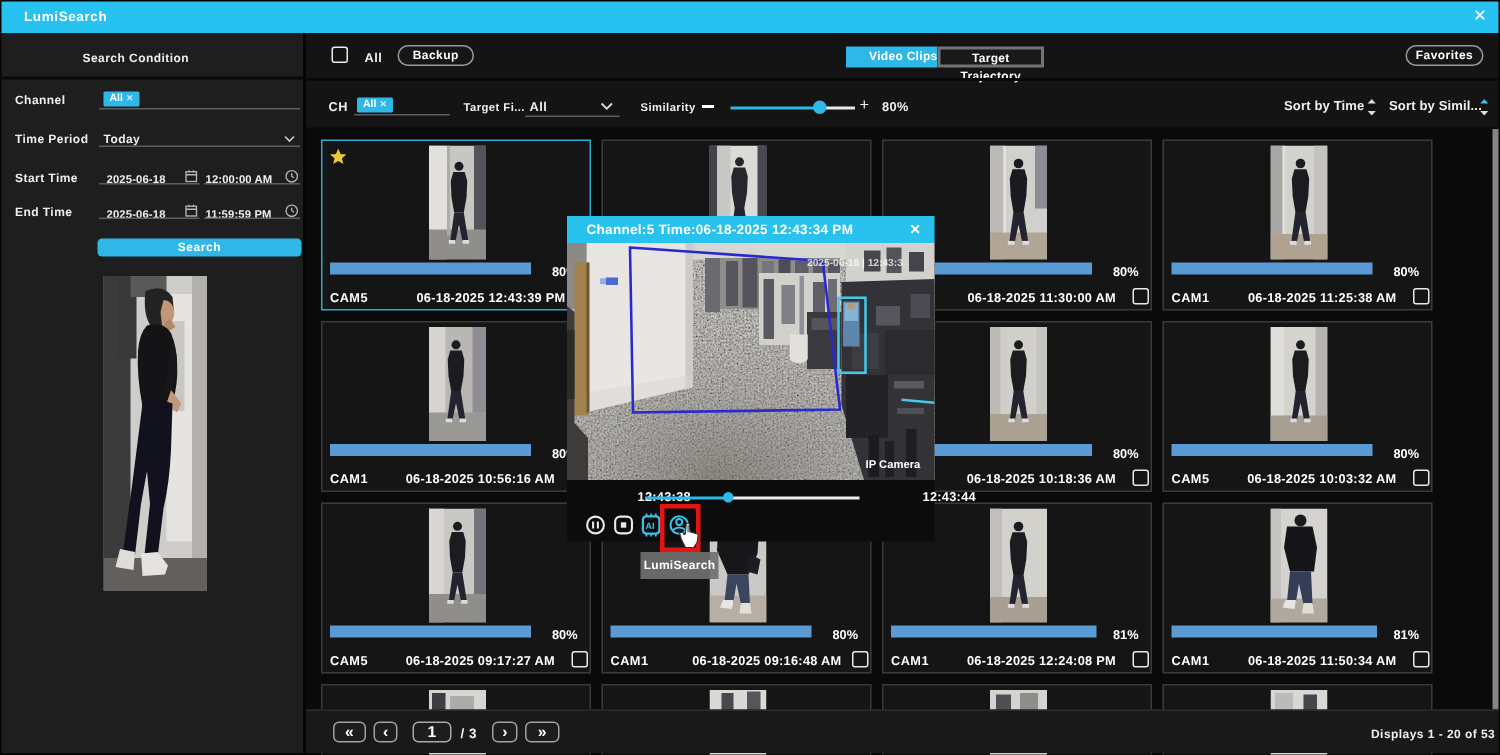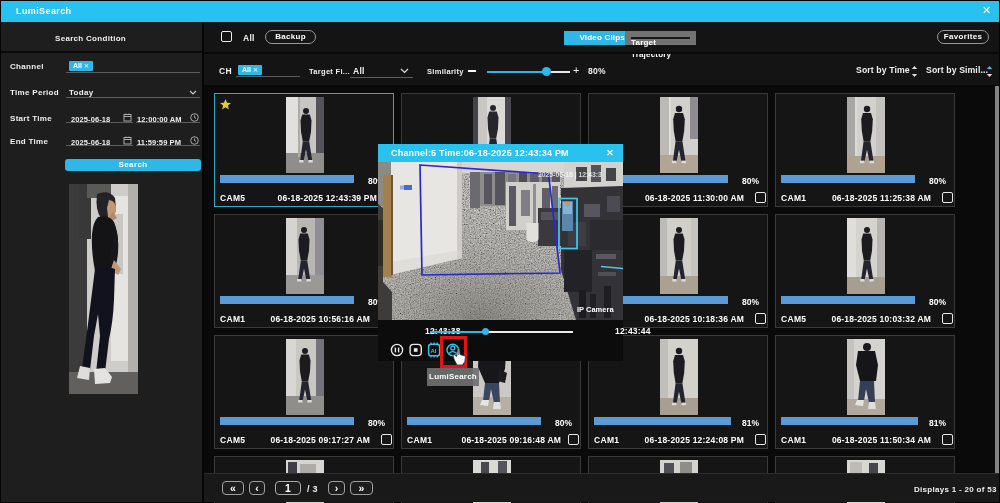--- a/index.html
+++ b/index.html
@@ -110,21 +110,21 @@
   </svg>
 </div>
 
 <div class="abs main" id="main">
   <div class="gridbg"></div>
 
   <div class="abs" style="left:17px;top:9px;width:11px;height:11px;border:1.5px solid #ececec;border-radius:2px;"></div>
   <div class="lbl" style="left:39px;top:11px;font-size:8.5px;">All</div>
   <div class="pill" style="left:61px;top:8px;width:51px;height:14px;line-height:12px;">Backup</div>
   <div class="abs" style="left:360px;top:9px;width:61px;height:14px;background:#2fb7e7;color:#fff;font-size:8px;font-weight:bold;text-align:right;line-height:14px;letter-spacing:.2px;">Video Clips</div>
-  <div class="abs" style="left:421px;top:9px;width:71px;height:14px;border:6px solid #737373;background:#191919;color:#fff;font-size:8px;font-weight:bold;text-align:left;line-height:12px;letter-spacing:.2px;">Target Trajectory</div>
+  <div class="abs" style="left:421px;top:9px;width:71px;height:14px;border:2px solid #737373;background:#191919;color:#fff;font-size:8px;font-weight:bold;text-align:center;line-height:12px;letter-spacing:.2px;">Target Trajectory</div>
   <div class="pill" style="left:733px;top:8px;width:52px;height:14px;line-height:12px;">Favorites</div>
   <div class="hline" style="left:0;top:30px;width:795px;"></div>
 
   <div class="lbl" style="left:15px;top:44px;font-size:8.5px;">CH</div>
   <div class="chip" style="left:34px;top:42.5px;width:24px;height:10px;line-height:10px;">All<i>✕</i></div>
   <div class="ul" style="left:32px;top:54px;width:64px;"></div>
   <div class="lbl" style="left:105px;top:45px;font-size:7.5px;">Target Fi...</div>
   <div class="lbl" style="left:149px;top:44px;font-size:8.5px;">All</div>
   <svg class="abs" style="left:196px;top:46px;" width="9" height="6">
       <path d="M1 1 L4.5 4.5 L8 1" stroke="#ddd" stroke-width="1.2" fill="none"></path>

